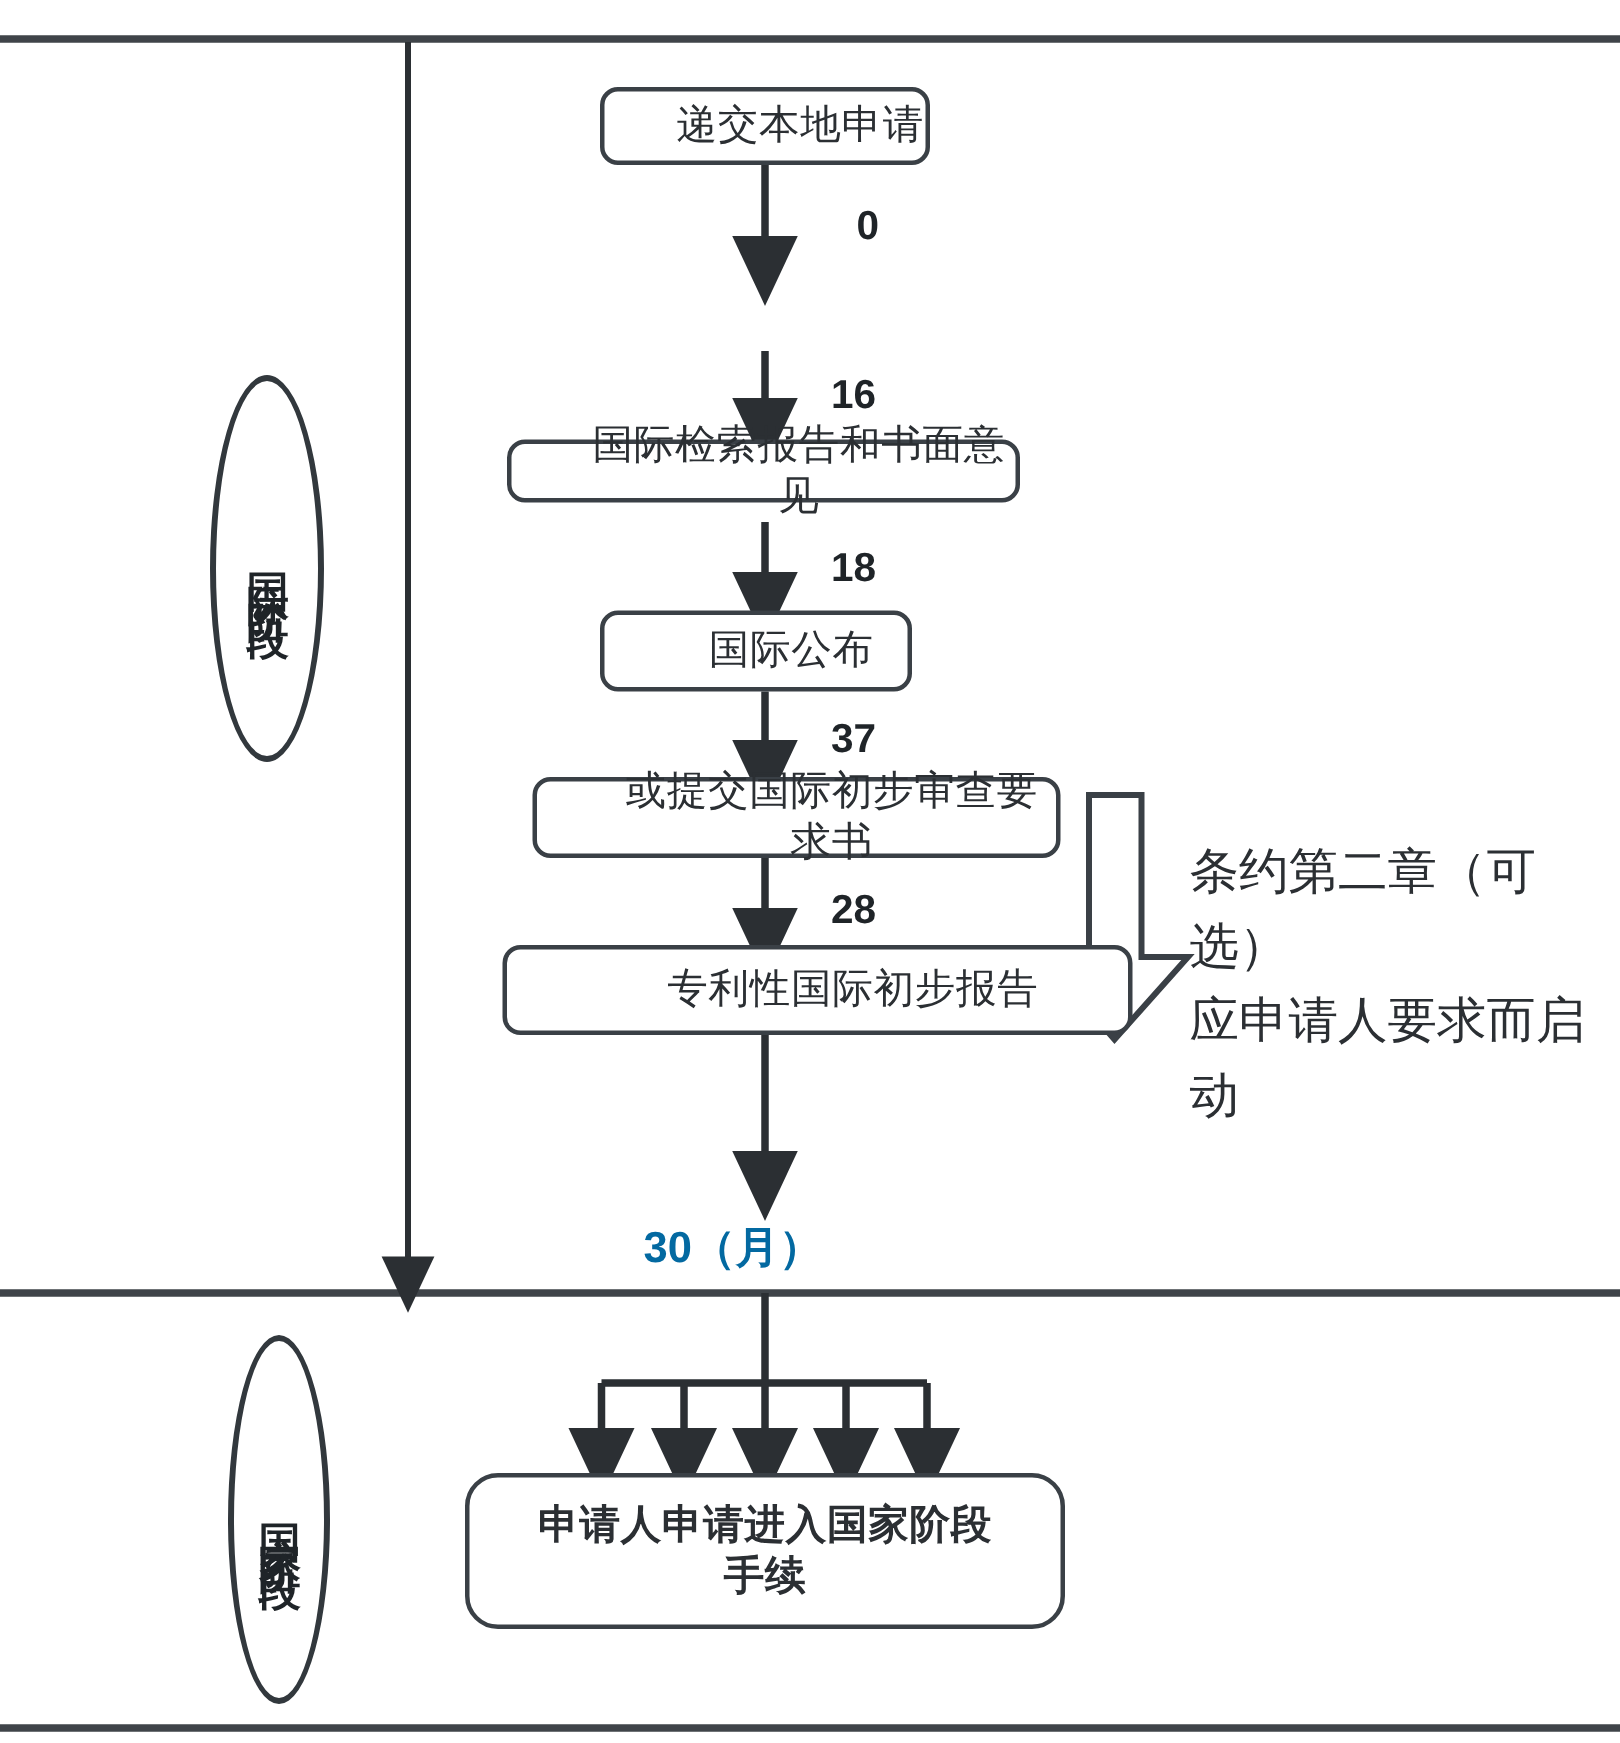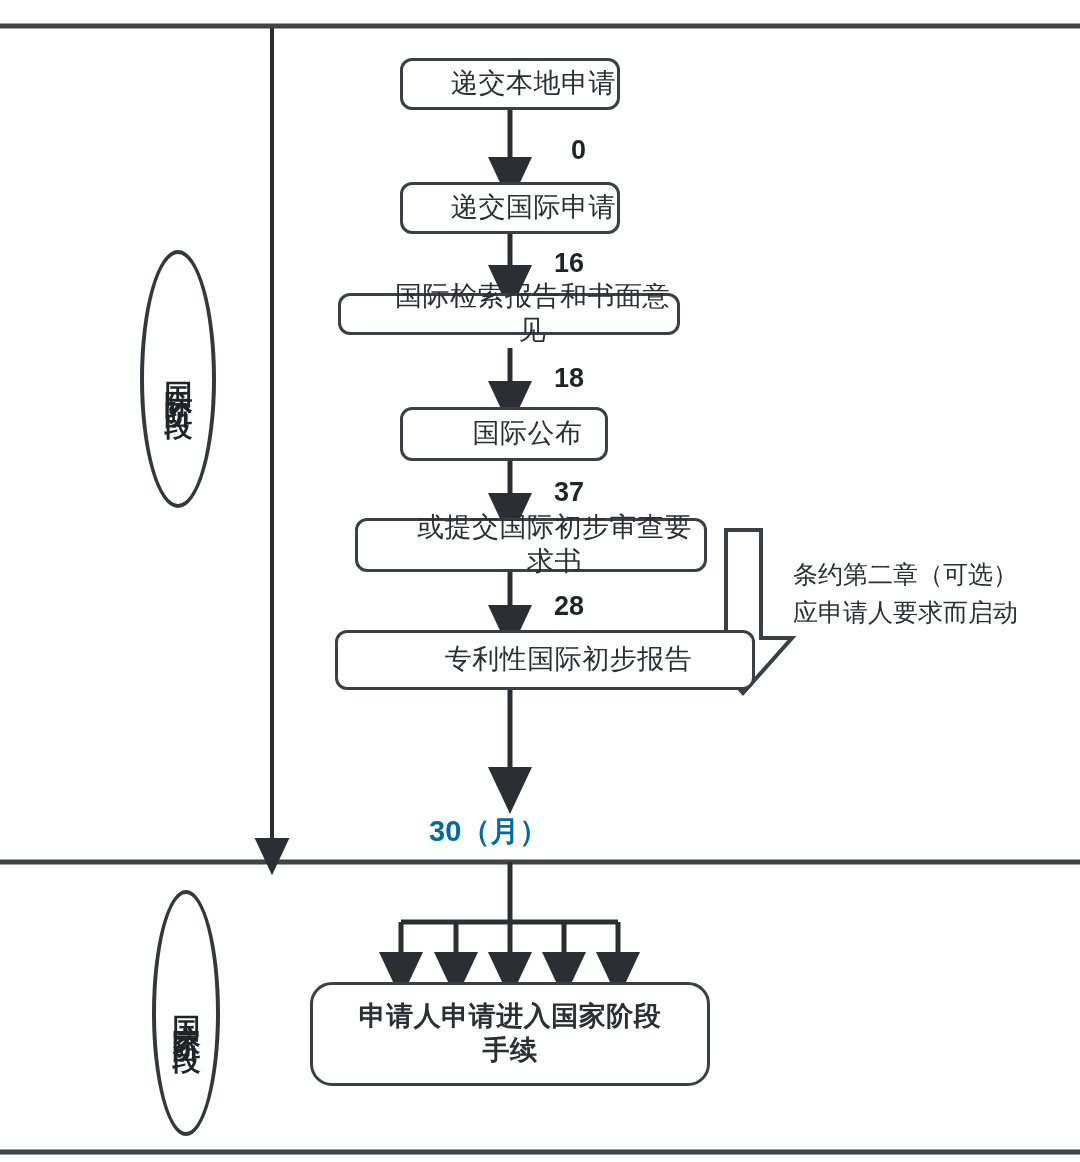--- a/index.html
+++ b/index.html
@@ -66,21 +66,21 @@
   }
   .time-label {
     position: absolute;
     font-weight: bold;
     font-size: 27px;
     color: #1f2428;
     white-space: nowrap;
   }
   .note {
     position: absolute;
-    font-size: 25px;
+    font-size: 33px;
     line-height: 1.5;
     color: #2b2f33;
     white-space: pre-line;
   }
   .milestone {
     position: absolute;
     font-weight: bold;
     font-size: 29px;
     color: #0369a1;
     white-space: nowrap;
@@ -131,23 +131,20 @@
   </div>
 
   <div class="stage-ellipse" style="left:152px; top:890px; width:68px; height:246px;">
     <span class="stage-label">国家阶段</span>
   </div>
 
   <div class="node" style="left:400px; top:58px; width:220px; height:52px;">
     <span>递交本地申请</span>
   </div>
 
-  <div class="node" style="left:400px; top:182px; width:220px; height:52px;">
-    <span>递交国际申请</span>
-  </div>
 
   <div class="node" style="left:338px; top:293px; width:342px; height:42px;">
     <span>国际检索报告和书面意见</span>
   </div>
 
   <div class="node" style="left:400px; top:407px; width:208px; height:54px;">
     <span>国际公布</span>
   </div>
 
   <div class="node" style="left:335px; top:518px; width:352px; height:54px;margin-left:20px;">

